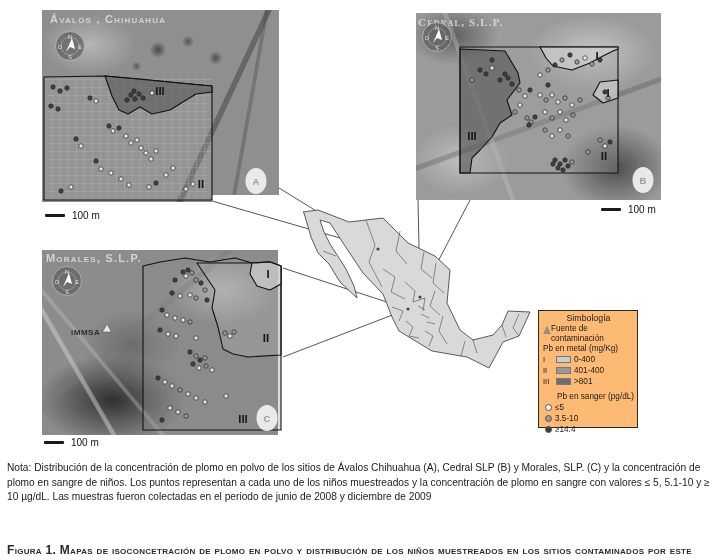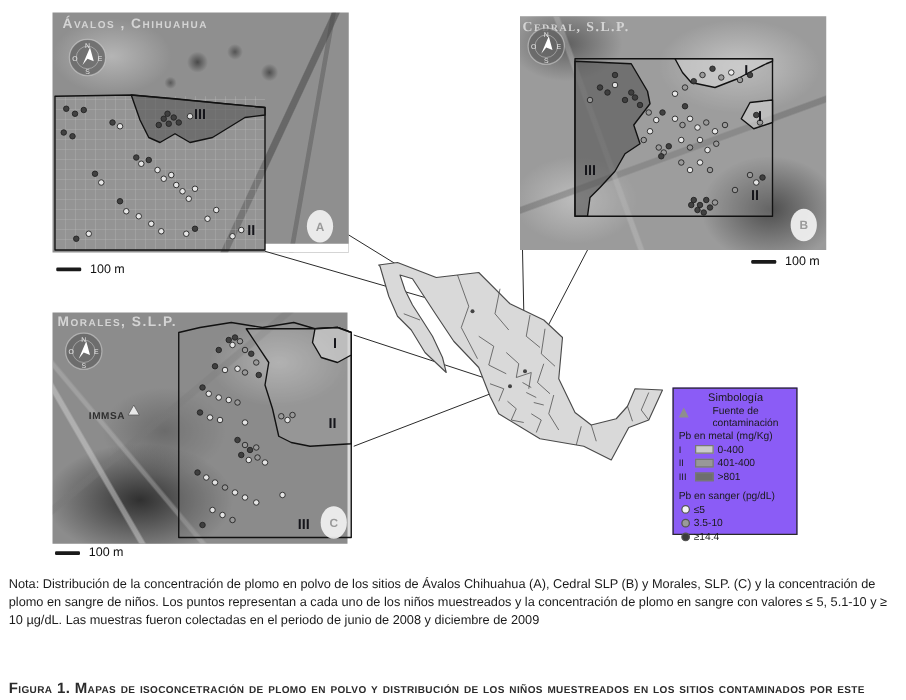--- a/index.html
+++ b/index.html
@@ -34,28 +34,28 @@
   #photoC .c2{right:0;top:5px;width:110px;height:70px;background:radial-gradient(closest-side,#c0c0c0,rgba(192,192,192,0));}
   #photoC .c3{left:0;top:0;width:236px;height:185px;background:
     linear-gradient(60deg,transparent 20%,rgba(210,210,210,.5) 20.5%,rgba(210,210,210,.5) 21.5%,transparent 22%),
     linear-gradient(50deg,transparent 30%,rgba(190,190,190,.4) 30.5%,rgba(190,190,190,.4) 31.2%,transparent 31.8%),
     linear-gradient(140deg,transparent 40%,rgba(120,120,120,.4) 40.5%,rgba(120,120,120,.4) 42%,transparent 42.5%);}
   #photoC .c4{left:40px;top:60px;width:100px;height:70px;background:radial-gradient(closest-side,#6b6b6b,rgba(107,107,107,0));}
   .ptitle{position:absolute;z-index:3;font-variant:small-caps;font-weight:bold;font-size:11px;letter-spacing:1.2px;color:#d4d4d4;white-space:nowrap;}
   .map-anno{position:absolute;z-index:3;font-weight:bold;font-size:8px;letter-spacing:.5px;color:#2f2f2f;text-align:center;}
   .scalebar{position:absolute;z-index:3;display:flex;align-items:center;gap:7px;font-size:10px;color:#111;}
   .sb-line{display:inline-block;width:20px;height:3.5px;background:#1a1a1a;border-radius:1px;}
-  .legend{position:absolute;left:538px;top:310px;width:100px;height:118px;border:1.5px solid #2a2a2a;background:#8b5cf6;box-sizing:border-box;padding:2px 3px 2px 4px;font-size:8.2px;color:#1a1a1a;z-index:4;line-height:10px;}
+  .legend{position:absolute;left:538px;top:310px;width:100px;height:118px;border:1.5px solid #2a2a2a;background:#fdba74;box-sizing:border-box;padding:2px 3px 2px 4px;font-size:8.2px;color:#1a1a1a;z-index:4;line-height:10px;}
   .lg-title{text-align:center;font-size:8.8px;margin-bottom:1px;}
-  .lg-source{display:flex;gap:19px;margin-bottom:1px;line-height:9.5px;}
+  .lg-source{display:flex;gap:0;margin-bottom:1px;line-height:9.5px;}
   .lg-tri{width:0;height:0;border-left:4.5px solid transparent;border-right:4.5px solid transparent;border-bottom:8px solid #8e8e8e;margin-top:2px;flex:0 0 auto;}
   .lg-row{display:flex;align-items:center;gap:3px;height:11px;}
   .lg-num{width:10px;font-size:7.5px;}
   .lg-swatch{width:15px;height:7px;display:inline-block;border:0.5px solid #777;box-sizing:border-box;flex:0 0 auto;}
-  .lg-blood-title{margin-top:5px;}
+  .lg-blood-title{margin-top:5px;text-align:right;}
   .lg-circ{width:7px;height:7px;border-radius:50%;display:inline-block;border:1px solid #555;box-sizing:border-box;flex:0 0 auto;margin-left:2px;}
   .note{position:absolute;left:7px;top:461px;width:712px;font-size:10.2px;line-height:14.6px;color:#1b1b1b;z-index:3;}
   .caption{position:absolute;left:7px;top:542px;width:712px;font-variant:small-caps;font-weight:bold;font-size:12px;line-height:17px;color:#2b2b2b;letter-spacing:.3px;z-index:3;}
   #overlay{position:absolute;left:0;top:0;z-index:5;pointer-events:none;}
 </style>
 </head>
 <body>
 
 <div class="stage">
 

